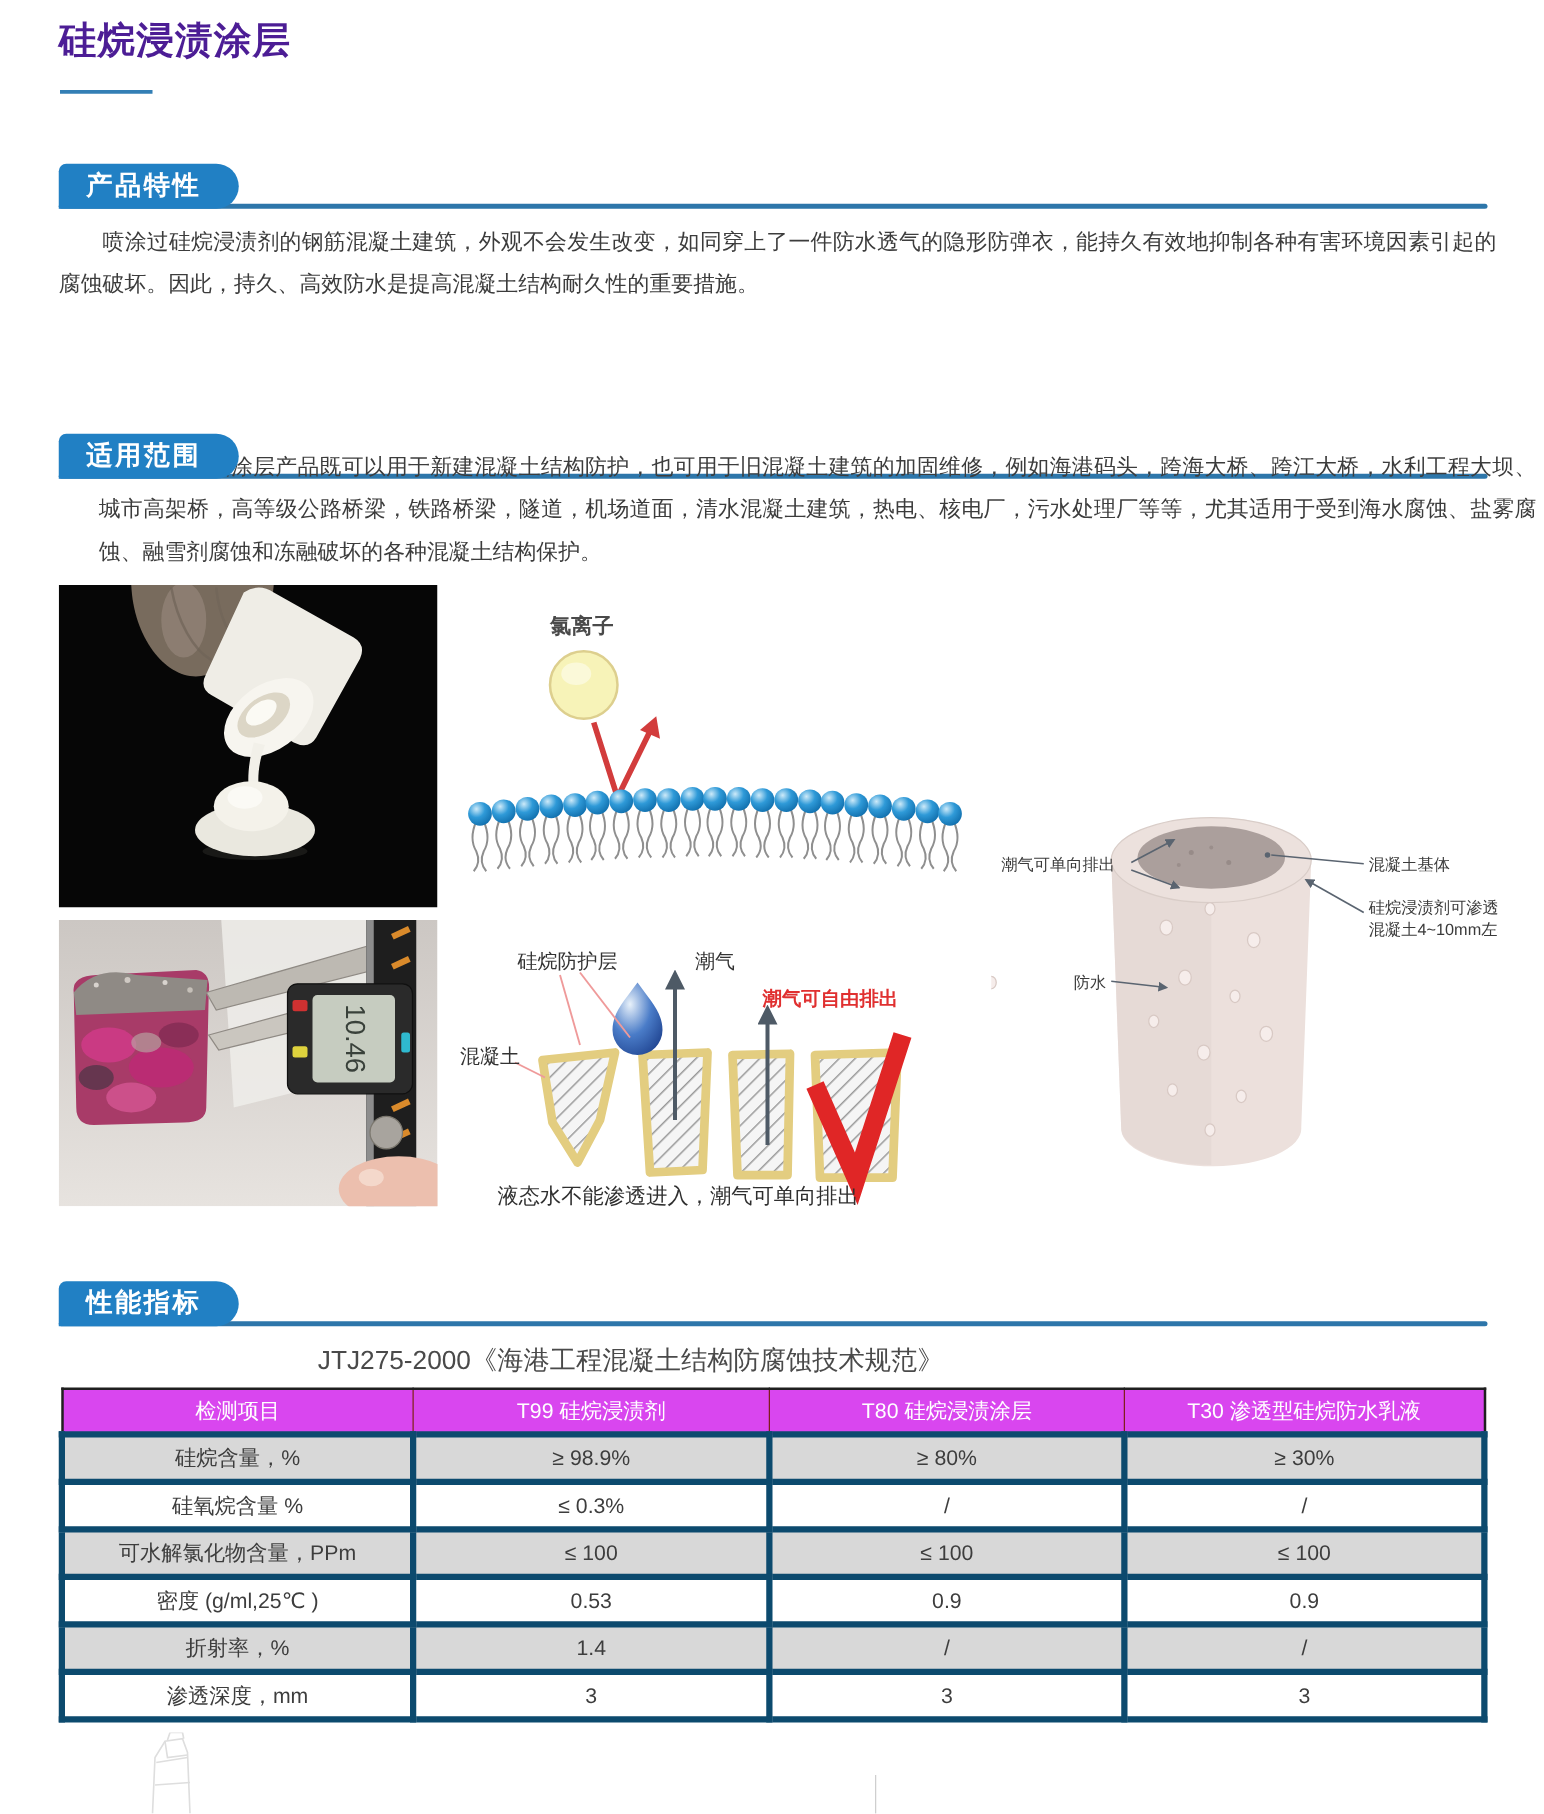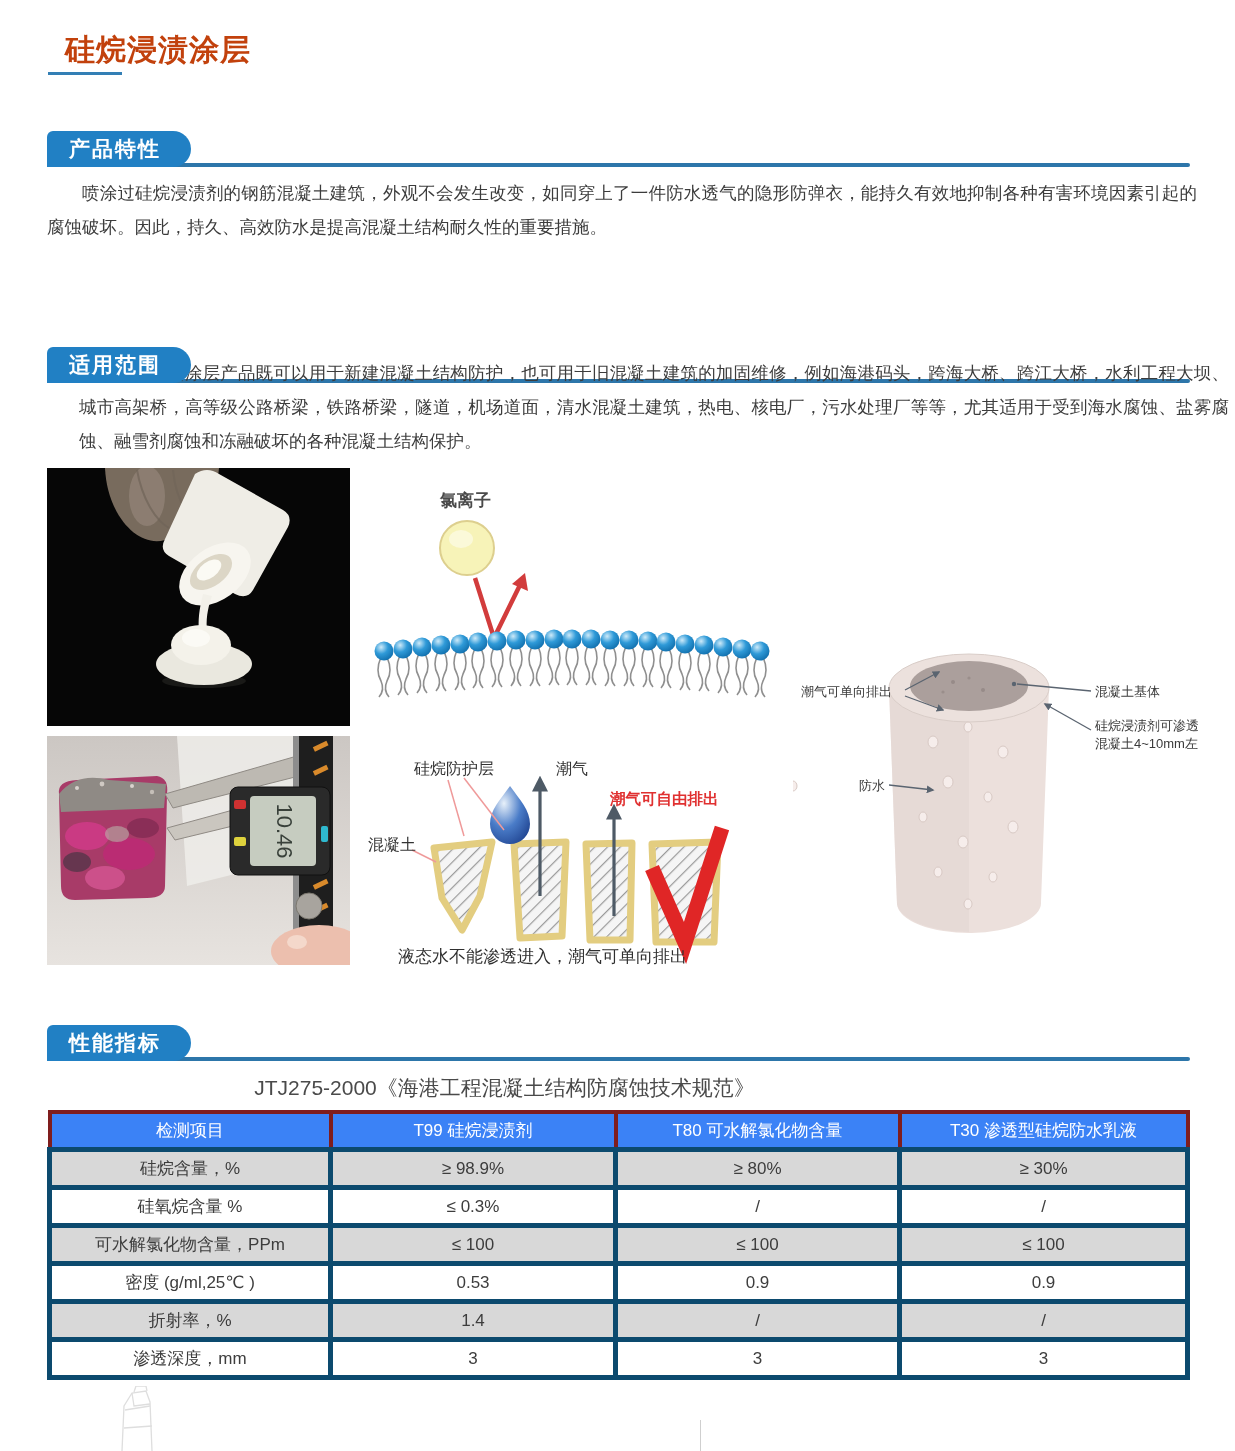--- a/index.html
+++ b/index.html
@@ -1,36 +1,36 @@
 <!DOCTYPE html>
 <html><head>
 <meta charset="utf-8">
 <style>
   html,body{margin:0;padding:0;background:#fff;}
   .page{position:relative;width:1235px;height:1451px;background:#fff;overflow:hidden;
         font-family:"Liberation Sans","DejaVu Sans",sans-serif;color:#3f3f3f;}
-  .title{position:absolute;left:47px;top:12px;margin:18px;font-size:30px;font-weight:bold;
-         color:#c2410c;letter-spacing:1px;font-family:Liberation Mono, monospace;}
+  .title{position:absolute;left:47px;top:12px;margin:0;font-size:30px;font-weight:bold;
+         color:#4c1d95;letter-spacing:1px;font-family:Liberation Mono, monospace;}
   .title-rule{position:absolute;left:48px;top:72px;width:74px;height:3px;background:#337fb5;}
   .section-head{position:absolute;left:47px;width:1143px;height:36px;}
   .badge{position:absolute;left:0;top:0;height:36px;line-height:36px;padding:0 30px 0 22px;
          background:#2180c4;color:#fff;font-size:21px;font-weight:bold;
          border-radius:6px 18px 18px 0;z-index:2;letter-spacing:2px;}
   .head-rule{position:absolute;left:0;right:0;bottom:0;height:4px;background:#2d76aa;border-radius:2px;}
   .para-block{position:absolute;left:47px;width:1150px;font-size:17.5px;line-height:34px;
               color:#3c3c3c;text-align:justify;}
   .para-block p{margin:0;text-indent:2em;}
   .figures{position:absolute;left:0;top:460px;width:1235px;height:535px;}
   .fig{position:absolute;}
   .caption{position:absolute;left:0;top:1074px;width:1009px;text-align:center;
            font-size:21px;color:#4a4a4a;}
   table.spec{position:absolute;left:47px;top:1110px;width:1143px;border-collapse:collapse;
              table-layout:fixed;border:2px solid #1f1f1f;font-size:17px;}
-  table.spec th{background:#3b82f6;color:#fff;font-weight:normal;height:31px;
-                border:4px solid #7f1d1d;text-align:center;}
+  table.spec th{background:#d946ef;color:#fff;font-weight:normal;height:31px;
+                border:1px solid #7f1d1d;text-align:center;}
   table.spec td{height:31px;border:5px solid #0c4a6e;text-align:center;color:#3d3d3d;}
   tr.g td{background:#d8d8d8;}
   tr.w td{background:#ffffff;}
   tr.foot td{background:#d8d8d8;text-align:left;padding-left:8px;height:28px;}
   .faint-line{position:absolute;left:700px;top:1420px;width:1px;height:31px;background:#cfcfcf;}
   svg text{font-family:"Liberation Sans","DejaVu Sans",sans-serif;}
 </style>
 </head>
 <body>
 
@@ -264,21 +264,21 @@
     <colgroup>
         <col style="width:281px">
         <col style="width:285px">
         <col style="width:284px">
         <col>
       </colgroup>
     <thead>
       <tr>
         <th>检测项目</th>
         <th>T99 硅烷浸渍剂</th>
-        <th>T80 可水解氯化物含量</th>
+        <th>T80 硅烷浸渍涂层</th>
         <th>T30 渗透型硅烷防水乳液</th>
       </tr>
     </thead>
     <tbody>
       <tr class="g">
         <td>硅烷含量，%</td>
         <td>≥ 98.9%</td>
         <td>≥ 80%</td>
         <td>≥ 30%</td>
       </tr>

